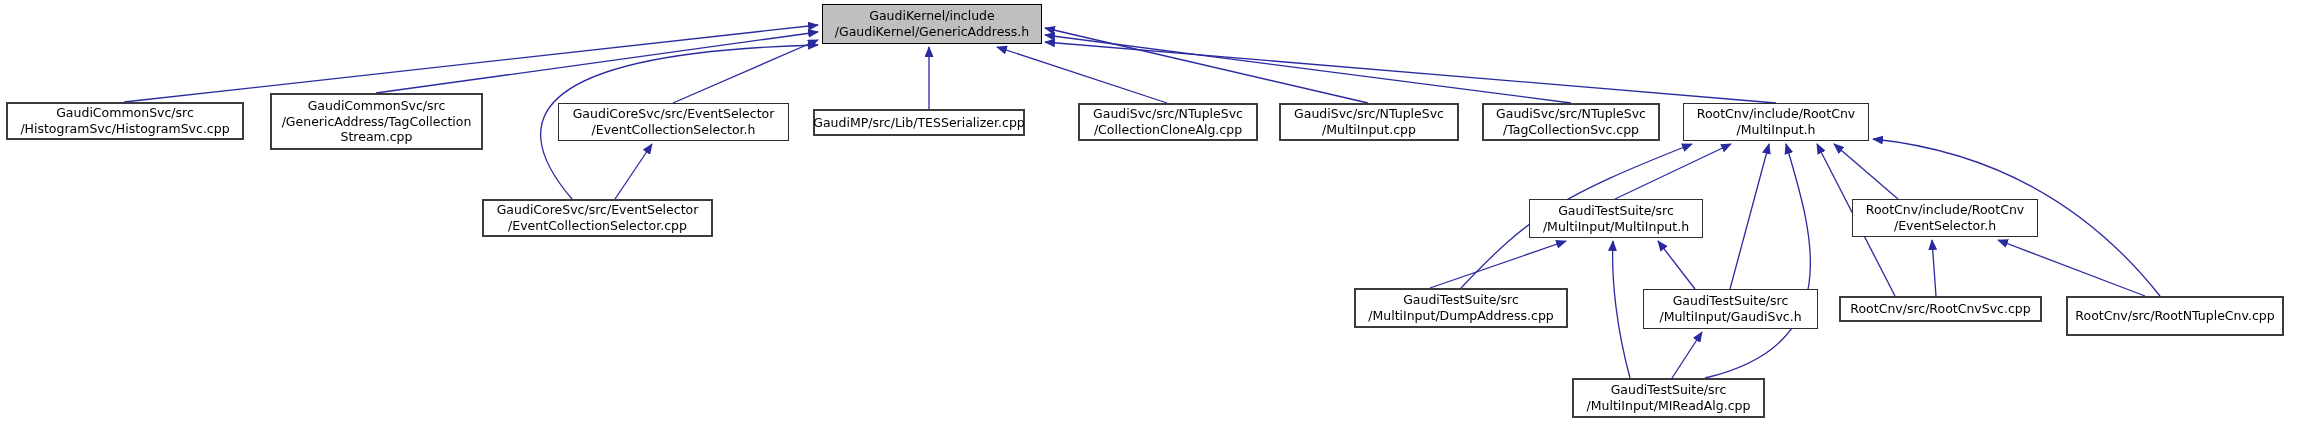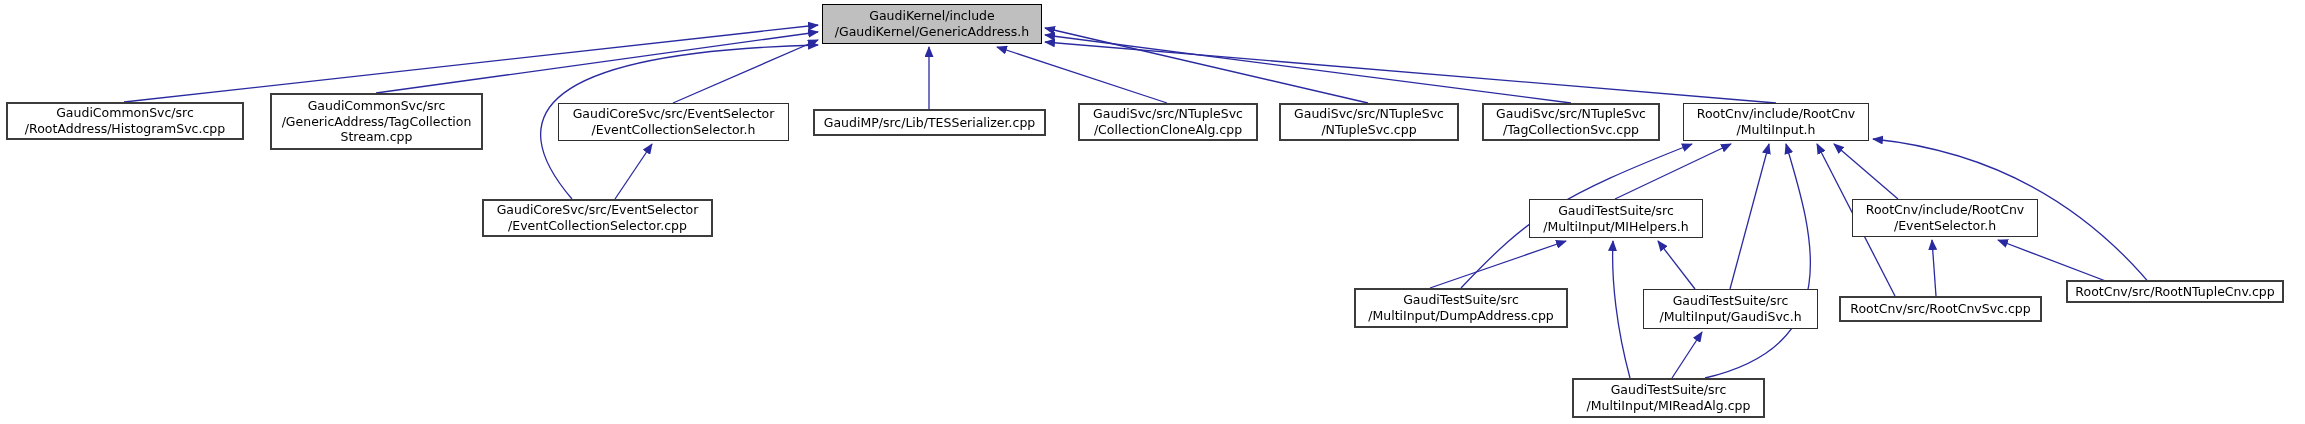--- a/index.html
+++ b/index.html
@@ -82,74 +82,74 @@
         <path d="M2145,296 L1998,240" fill="none" stroke="#2a2aa0" stroke-width="1.3" marker-end="url(#arrowhead)"></path>
       </g>
   </svg>
   <div id="nodes">
       <div class="node root" style="left: 822px; top: 4px; width: 220px; height: 40px;">
         <span>GaudiKernel/include</span>
         <span>/GaudiKernel/GenericAddress.h</span>
       </div>
       <div class="node heavy" style="left: 6px; top: 102px; width: 238px; height: 38px;">
         <span>GaudiCommonSvc/src</span>
-        <span>/RootAddress/HistogramSvc.cpp</span>
+        <span>/HistogramSvc/HistogramSvc.cpp</span>
       </div>
       <div class="node heavy" style="left: 270px; top: 93px; width: 213px; height: 57px;">
         <span>GaudiCommonSvc/src</span>
         <span>/GenericAddress/TagCollection</span>
         <span>Stream.cpp</span>
       </div>
       <div class="node" style="left: 558px; top: 103px; width: 231px; height: 38px;">
         <span>GaudiCoreSvc/src/EventSelector</span>
         <span>/EventCollectionSelector.h</span>
       </div>
-      <div class="node heavy" style="left: 813px; top: 109px; width: 233px; height: 27px;">
+      <div class="node heavy" style="left: 813px; top: 109px; width: 212px; height: 27px;">
         <span>GaudiMP/src/Lib/TESSerializer.cpp</span>
       </div>
       <div class="node heavy" style="left: 1078px; top: 103px; width: 180px; height: 38px;">
         <span>GaudiSvc/src/NTupleSvc</span>
         <span>/CollectionCloneAlg.cpp</span>
       </div>
       <div class="node heavy" style="left: 1279px; top: 103px; width: 180px; height: 38px;">
         <span>GaudiSvc/src/NTupleSvc</span>
-        <span>/NTupleSvc.cpp</span>
+        <span>/MultiInput.cpp</span>
       </div>
       <div class="node heavy" style="left: 1482px; top: 103px; width: 178px; height: 38px;">
         <span>GaudiSvc/src/NTupleSvc</span>
         <span>/TagCollectionSvc.cpp</span>
       </div>
       <div class="node" style="left: 1683px; top: 103px; width: 186px; height: 38px;">
         <span>RootCnv/include/RootCnv</span>
         <span>/MultiInput.h</span>
       </div>
       <div class="node heavy" style="left: 482px; top: 199px; width: 231px; height: 38px;">
         <span>GaudiCoreSvc/src/EventSelector</span>
         <span>/EventCollectionSelector.cpp</span>
       </div>
       <div class="node" style="left: 1529px; top: 199px; width: 174px; height: 39px;">
         <span>GaudiTestSuite/src</span>
-        <span>/MultiInput/MIHelpers.h</span>
+        <span>/MultiInput/MultiInput.h</span>
       </div>
       <div class="node" style="left: 1852px; top: 199px; width: 186px; height: 38px;">
         <span>RootCnv/include/RootCnv</span>
         <span>/EventSelector.h</span>
       </div>
       <div class="node heavy" style="left: 1354px; top: 288px; width: 214px; height: 40px;">
         <span>GaudiTestSuite/src</span>
         <span>/MultiInput/DumpAddress.cpp</span>
       </div>
       <div class="node" style="left: 1643px; top: 289px; width: 175px; height: 40px;">
         <span>GaudiTestSuite/src</span>
         <span>/MultiInput/GaudiSvc.h</span>
       </div>
       <div class="node heavy" style="left: 1839px; top: 296px; width: 203px; height: 26px;">
         <span>RootCnv/src/RootCnvSvc.cpp</span>
       </div>
-      <div class="node heavy" style="left: 2066px; top: 280px; width: 218px; height: 23px;">
+      <div class="node heavy" style="left: 2066px; top: 296px; width: 218px; height: 40px;">
         <span>RootCnv/src/RootNTupleCnv.cpp</span>
       </div>
       <div class="node heavy" style="left: 1572px; top: 378px; width: 193px; height: 40px;">
         <span>GaudiTestSuite/src</span>
         <span>/MultiInput/MIReadAlg.cpp</span>
       </div>
     </div>
 </div>
 
 </body></html>

